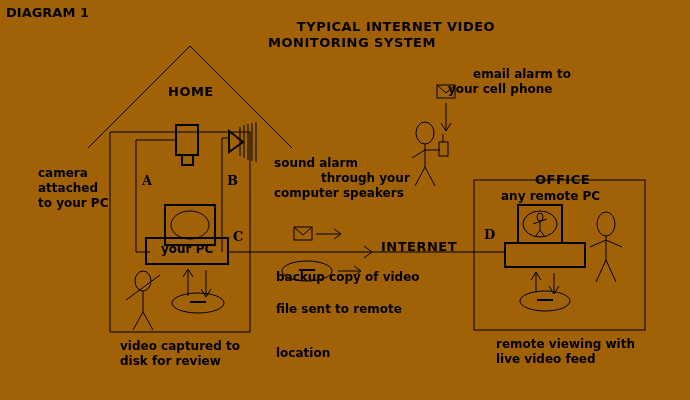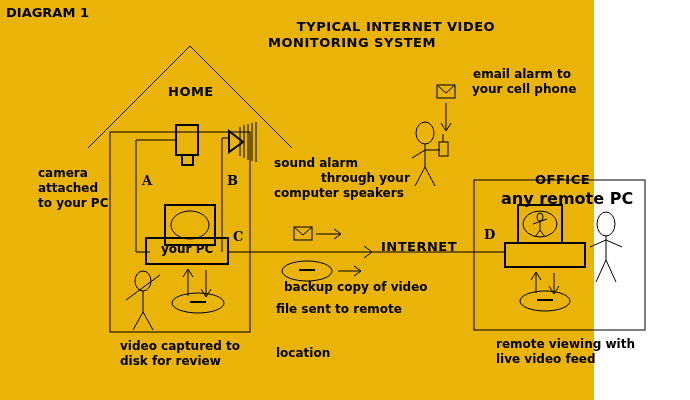--- a/index.html
+++ b/index.html
@@ -1,28 +1,28 @@
 <!DOCTYPE html>
 <html><head>
 <meta charset="utf-8">
 <style>
   html,body{margin:0;padding:0;background:#ffffff;}
   body{width:690px;height:400px;overflow:hidden;
        font-family:"DejaVu Sans","Liberation Sans",sans-serif;}
-  #stage{position:relative;width:594px;height:400px;background:#eab308;}
+  #stage{position:relative;width:690px;height:400px;background:#a16207;}
   svg#canvas{position:absolute;left:0;top:0;width:690px;height:400px;}
   .lbl{position:absolute;color:#000;white-space:pre;line-height:1.08;}
   .t-diagram{font-size:13px;font-weight:bold;letter-spacing:0px;}
   .t-title{font-size:13px;font-weight:bold;letter-spacing:0.5px;text-align:center;}
   .t-home{font-size:13px;font-weight:bold;letter-spacing:0.5px;}
   .t-office{font-size:13px;font-weight:bold;letter-spacing:0.5px;}
   .t-internet{font-size:13px;font-weight:bold;letter-spacing:0.5px;}
   .t-body{font-size:12px;font-weight:bold;}
   .t-pc{font-size:12px;font-weight:bold;}
-  .t-remote{font-size:16px;font-weight:bold;}
+  .t-remote{font-size:12px;font-weight:bold;}
   .t-letter{font-size:13px;font-weight:bold;font-family:"DejaVu Serif","Liberation Serif",serif;}
   .stroke{fill:none;stroke:#000;stroke-width:1;}
   .stroke2{fill:none;stroke:#000;stroke-width:2;}
 </style>
 </head>
 <body>
 
 <div id="stage">
 
   <svg id="canvas" viewBox="0 0 690 400">
@@ -186,23 +186,23 @@
 
   <div class="lbl t-body" style="left:38px;top:167px;">camera</div>
   <div class="lbl t-body" style="left:38px;top:182px;">attached</div>
   <div class="lbl t-body" style="left:38px;top:197px;">to your PC</div>
 
   <div class="lbl t-body" style="left:274px;top:157px;">sound alarm</div>
   <div class="lbl t-body" style="left:274px;top:172px;margin-left:47px;">through your</div>
   <div class="lbl t-body" style="left:274px;top:187px;">computer speakers</div>
 
   <div class="lbl t-body" style="left:473px;top:68px;">email alarm to</div>
-  <div class="lbl t-body" style="left:472px;top:83px;">your cell phone</div>
-
-  <div class="lbl t-body" style="left:276px;top:281px;margin-left:8px;">backup copy of video</div>
+  <div class="lbl t-body" style="left:448px;top:83px;">your cell phone</div>
+
+  <div class="lbl t-body" style="left:276px;top:271px;">backup copy of video</div>
   <div class="lbl t-body" style="left:276px;top:303px;">file sent to remote</div>
   <div class="lbl t-body" style="left:276px;top:318px;margin-top:29px;">location</div>
 
   <div class="lbl t-body" style="left:120px;top:340px;">video captured to</div>
   <div class="lbl t-body" style="left:120px;top:355px;">disk for review</div>
 
   <div class="lbl t-body" style="left:496px;top:338px;">remote viewing with</div>
   <div class="lbl t-body" style="left:496px;top:353px;">live video feed</div>
 
 </div>

